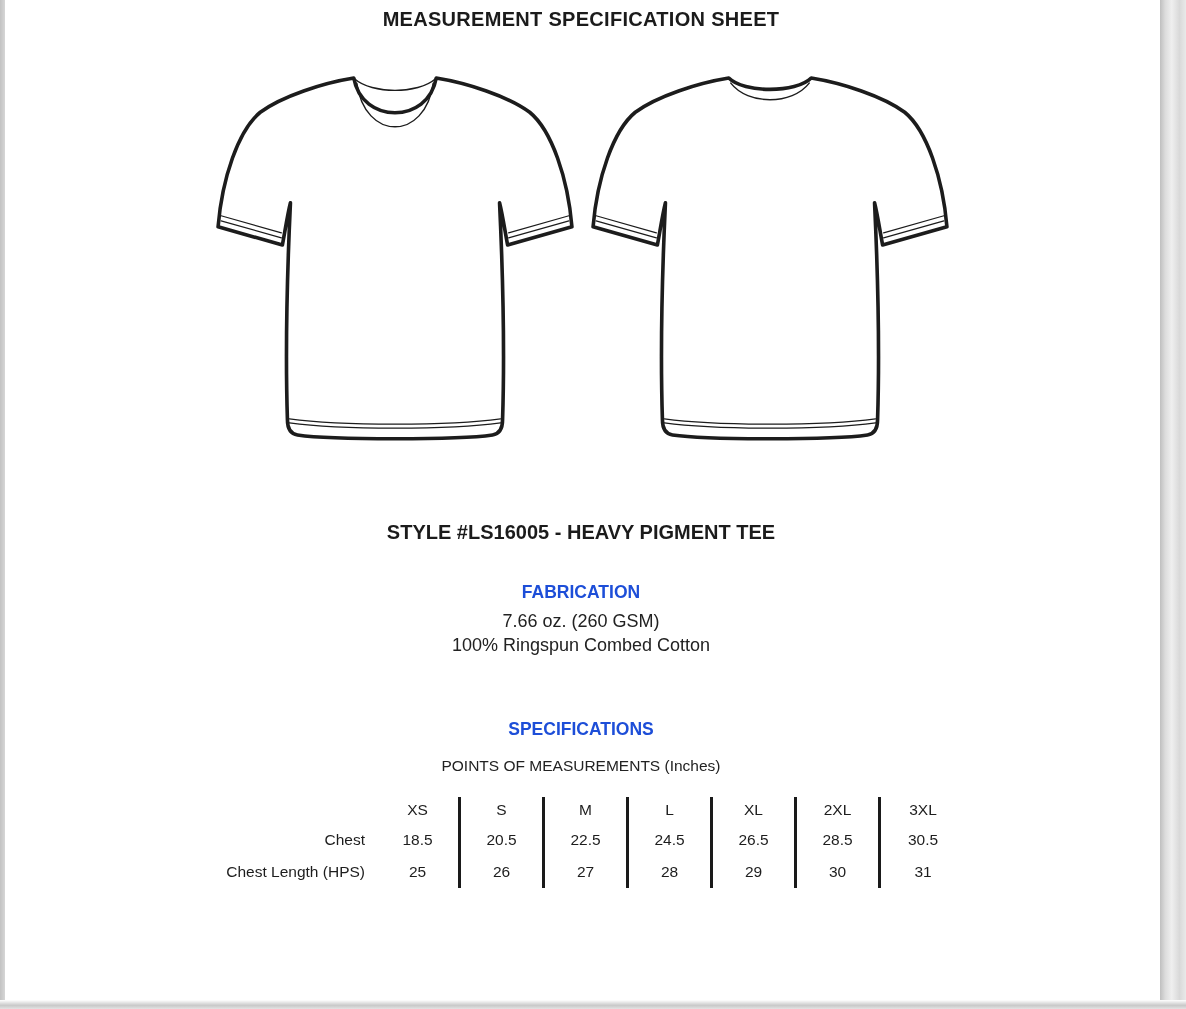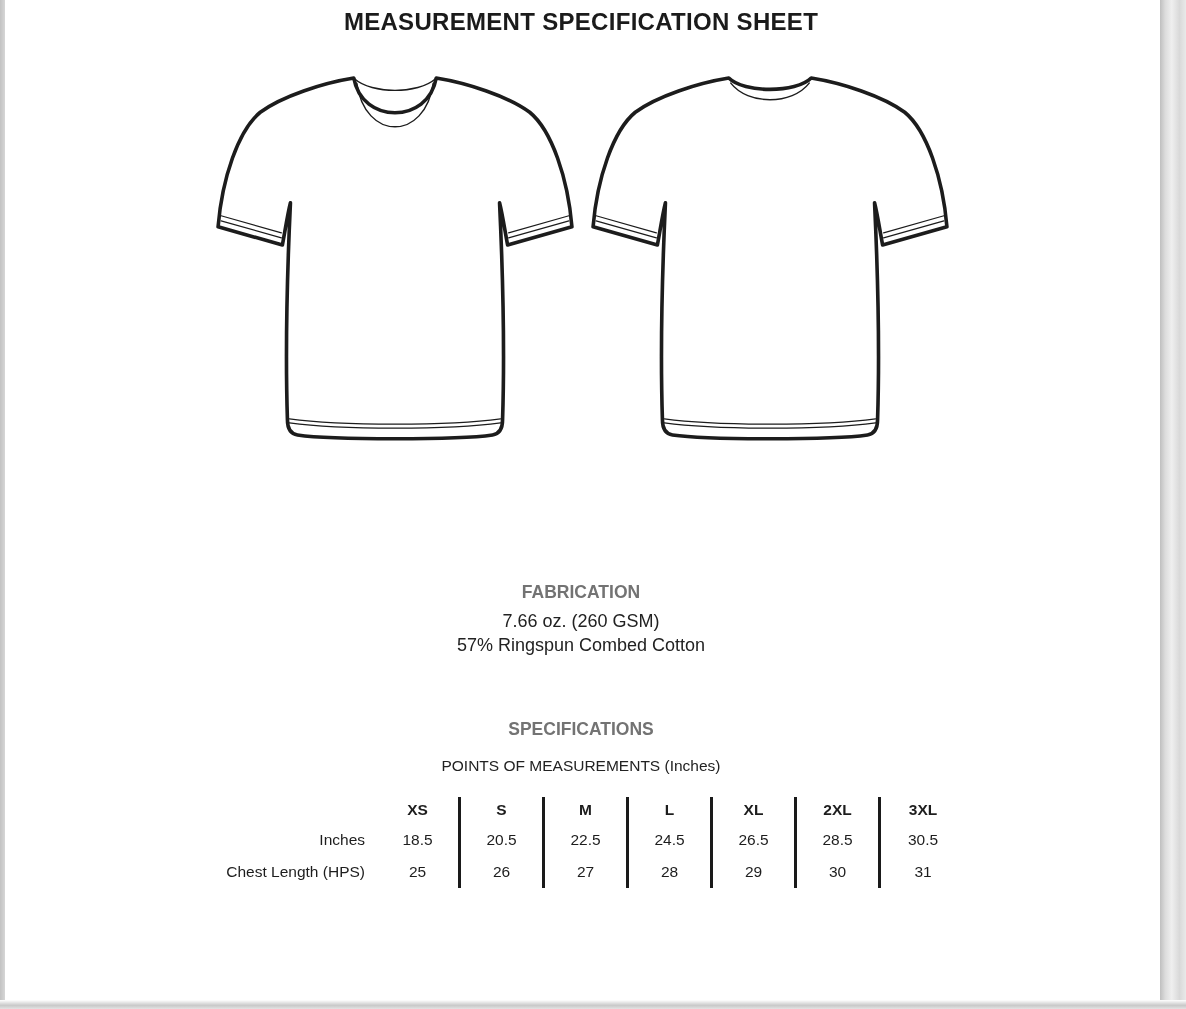--- a/index.html
+++ b/index.html
@@ -26,35 +26,35 @@
   }
   .edge-bottom {
     position: absolute; left: 0; bottom: 0; width: 100%; height: 9px;
     background: linear-gradient(to bottom, #ffffff 0%, #c9c9c9 60%, #e3e3e3 100%);
   }
 
   .centered-band { position: absolute; left: 0; right: 24px; text-align: center; }
 
   .doc-title {
     top: 8px;
-    font-size: 24px;
+    font-size: 20px;
     font-weight: bold;
     letter-spacing: 0.3px;
     color: #1b1b1b;
   }
   .style-title {
     top: 521px;
     font-size: 20px;
     font-weight: bold;
     color: #1b1b1b;
   }
   .section-heading {
     font-size: 17.5px;
     font-weight: bold;
-    color: #737373;
+    color: #1d4ed8;
   }
   .fab-heading { top: 582px; }
   .spec-heading { top: 719px; }
   .fab-lines {
     top: 610px;
     font-size: 18px;
     line-height: 23.5px;
     color: #222222;
   }
   .spec-sub {
@@ -83,21 +83,21 @@
     align-items: center;
     justify-content: center;
     box-sizing: border-box;
   }
   .spec-table .cell.sep { border-right: 3px solid #1a1a1a; }
   .spec-table .row-label {
     justify-content: flex-end;
     padding-right: 12px;
     white-space: nowrap;
   }
-  .spec-table .size-head { font-weight: bold; }
+  .spec-table .size-head { font-weight: normal; }
 </style>
 </head>
 <body>
 
 <div class="page">
 
   <div class="centered-band doc-title">MEASUREMENT SPECIFICATION SHEET</div>
 
   <svg class="shirt front" width="370" height="378" viewBox="0 0 368 376" aria-hidden="true">
     <g fill="#ffffff" stroke="#1c1c1c" stroke-linejoin="round" stroke-linecap="round">
@@ -162,42 +162,43 @@
       <path stroke-width="1.2" fill="none" d="M 11,154 L 71,171"></path>
 
       <path stroke-width="1.2" fill="none" d="M 357,149 L 297,166"></path>
       <path stroke-width="1.2" fill="none" d="M 357,154 L 297,171"></path>
 
       <path stroke-width="1.2" fill="none" d="M 79,351 C 130,358 238,358 289,351"></path>
       <path stroke-width="1.2" fill="none" d="M 79,355 C 130,362 238,362 289,355"></path>
     </g>
   </svg>
 
+  <div class="centered-band style-title">STYLE #LS16005 - HEAVY PIGMENT TEE</div>
 
   <div class="centered-band section-heading fab-heading">FABRICATION</div>
   <div class="centered-band fab-lines">
     <div>7.66 oz. (260 GSM)</div>
-    <div>57% Ringspun Combed Cotton</div>
+    <div>100% Ringspun Combed Cotton</div>
   </div>
 
   <div class="centered-band section-heading spec-heading">SPECIFICATIONS</div>
   <div class="centered-band spec-sub">POINTS OF MEASUREMENTS (Inches)</div>
 
   <div class="spec-table">
 
     <div class="cell row-label"></div>
     <div class="cell size-head sep">XS</div>
     <div class="cell size-head sep">S</div>
     <div class="cell size-head sep">M</div>
     <div class="cell size-head sep">L</div>
     <div class="cell size-head sep">XL</div>
     <div class="cell size-head sep">2XL</div>
     <div class="cell size-head">3XL</div>
 
-    <div class="cell row-label">Inches</div>
+    <div class="cell row-label">Chest</div>
     <div class="cell sep">18.5</div>
     <div class="cell sep">20.5</div>
     <div class="cell sep">22.5</div>
     <div class="cell sep">24.5</div>
     <div class="cell sep">26.5</div>
     <div class="cell sep">28.5</div>
     <div class="cell">30.5</div>
 
     <div class="cell row-label">Chest Length (HPS)</div>
     <div class="cell sep">25</div>

